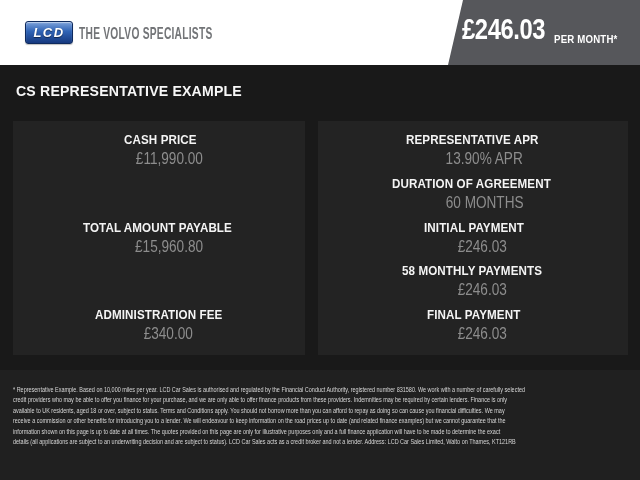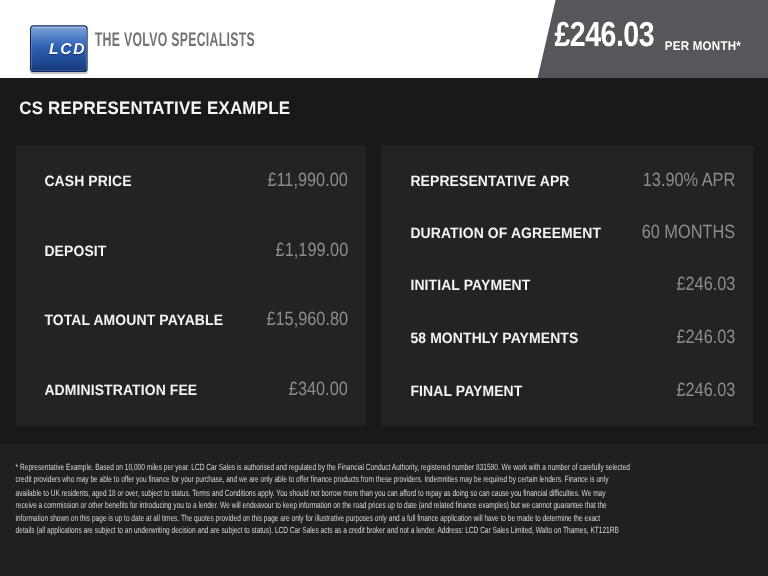--- a/index.html
+++ b/index.html
@@ -2,24 +2,24 @@
 <html><head>
 <meta charset="utf-8">
 <style>
   * { margin:0; padding:0; box-sizing:border-box; }
   html,body { width:640px; height:480px; overflow:hidden; }
   body { font-family:"Liberation Sans", sans-serif; background:#191919; position:relative; }
 
   
   .header { position:absolute; top:0; left:0; width:640px; height:65px; background:#ffffff; }
   .logo-badge {
-    position:absolute; left:25px; top:21px; width:48px; height:39px;
+    position:absolute; left:25px; top:21px; width:48px; height:23px;
     background:linear-gradient(180deg,#7da2da 0%, #2f63b5 45%, #16397f 100%);
     border:1px solid #0e2a5e; border-radius:3px;
-    display:flex; align-items:center; justify-content:flex-end;
+    display:flex; align-items:center; justify-content:center;
     box-shadow:inset 0 1px 1px rgba(255,255,255,.5), 0 1px 1px rgba(0,0,0,.25);
     cursor:pointer;
   }
   .logo-badge span {
     color:#fff; font-weight:bold; font-size:13px; letter-spacing:1.5px;
     text-shadow:0 1px 1px rgba(0,0,0,.5); font-style:italic;
   }
   .tagline {
     position:absolute; left:79px; top:24px; color:#727477; font-weight:bold;
     font-size:16.5px; white-space:nowrap; letter-spacing:.4px;
@@ -51,20 +51,21 @@
   .panel {
     position:absolute; top:121px; height:234px; background:#232323;
     display:flex; flex-direction:column; justify-content:space-between;
     padding:12px 0;
   }
   .panel-left  { left:13px;  width:292px; }
   .panel-right { left:318px; width:310px; }
   .row {
     height:35px; display:flex; align-items:center; justify-content:space-between;
     padding:0 15px 0 24px;
+    flex-direction:column;
   }
   .lbl {
     color:#f4f4f4; font-weight:bold; font-size:12.5px; letter-spacing:.1px;
     white-space:nowrap; transform:scaleX(.93); transform-origin:left center;
   }
   .val {
     color:#8d8d8d; font-size:16px; white-space:nowrap;
     transform:scaleX(.85); transform-origin:right center;
   }
 
@@ -89,24 +90,20 @@
     <div class="price-suffix">PER MONTH*</div>
   </div>
 </div>
 
 <div class="page-heading">CS REPRESENTATIVE EXAMPLE</div>
 
 <div class="panel panel-left">
   <div class="row">
     <span class="lbl">CASH PRICE</span>
     <span class="val">£11,990.00</span>
-  </div>
-  <div class="row">
-    <span class="lbl">DEPOSIT</span>
-    <span class="val">£1,199.00</span>
   </div>
   <div class="row">
     <span class="lbl">TOTAL AMOUNT PAYABLE</span>
     <span class="val">£15,960.80</span>
   </div>
   <div class="row">
     <span class="lbl">ADMINISTRATION FEE</span>
     <span class="val">£340.00</span>
   </div>
 </div>

